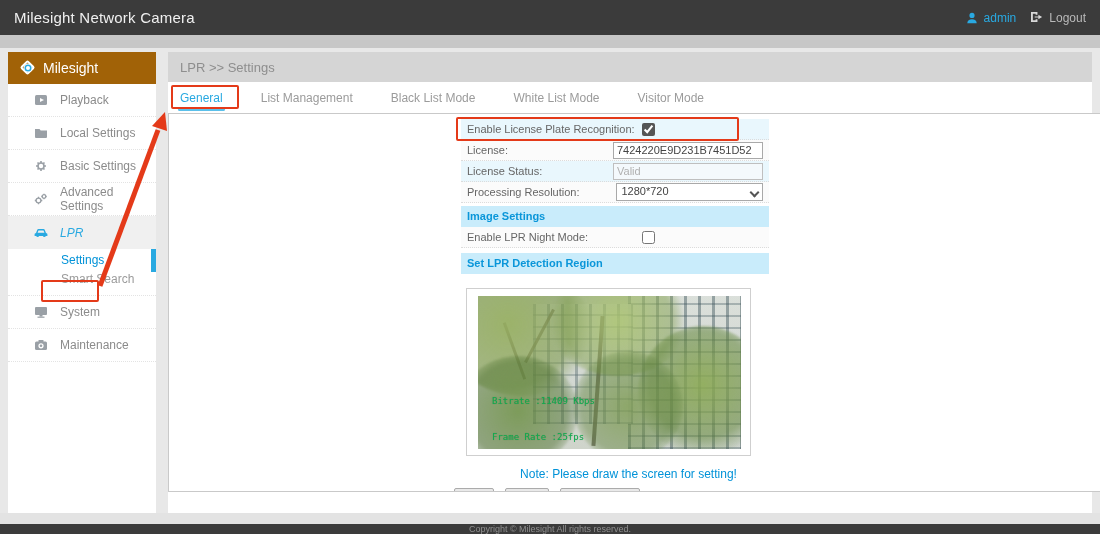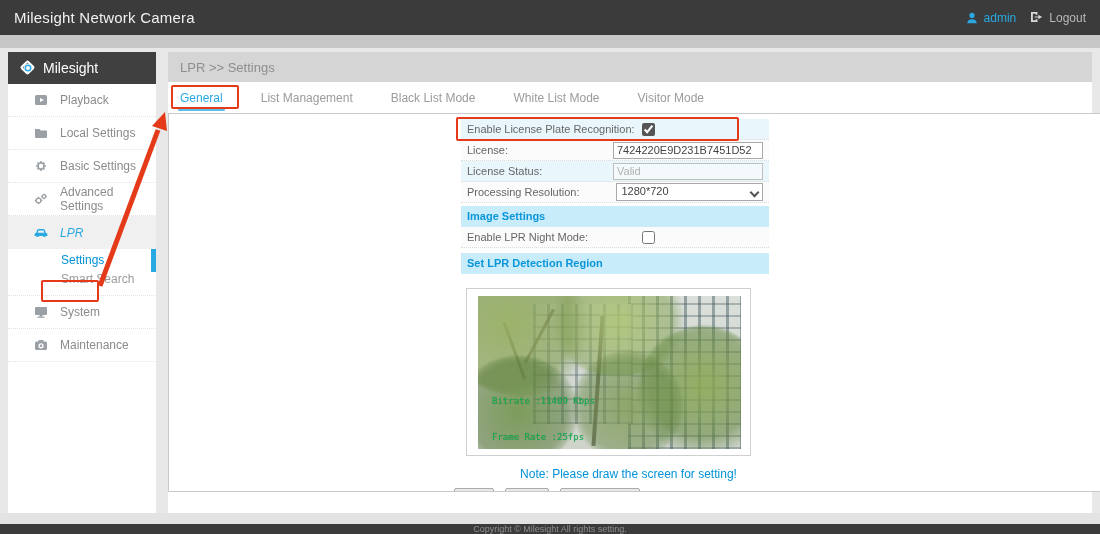--- a/index.html
+++ b/index.html
@@ -10,21 +10,21 @@
   .topbar { position:absolute; left:0; top:0; width:1100px; height:35px; background:#3b3b3b;
             display:flex; align-items:center; justify-content:space-between; padding:0 14px; }
   .topbar-title { color:#f0f0f0; font-size:15px; letter-spacing:.2px; }
   .topbar-right { display:flex; align-items:center; gap:14px; }
   .userchip { display:flex; align-items:center; gap:5px; color:#29a9e1; font-size:12px; cursor:pointer; }
   .logoutchip { display:flex; gap:5px; color:#b9b9b9; font-size:12px; cursor:pointer; }
   .substrip { position:absolute; left:0; top:35px; width:1100px; height:13px; background:#c7c7c7; }
 
   
   .sidebar { position:absolute; left:8px; top:52px; width:148px; height:461px; background:#ffffff; }
-  .brand { height:30px; background:#404040; display:flex; align-items:center; gap:7px; padding:16px 12px; }
+  .brand { height:30px; background:#a16207; display:flex; align-items:center; gap:7px; padding:16px 12px; }
   .brand-text { color:#fff; font-size:14px; }
   .logo-diamond { width:16px; height:16px; position:relative; }
   .logo-diamond .dmd { position:absolute; left:2px; top:2px; width:11px; height:11px;
         border:2px solid #fff; transform:rotate(45deg); border-radius:2px; }
   .logo-diamond .dot { position:absolute; left:6px; top:6px; width:4px; height:4px; border-radius:50%;
         background:#fff; box-shadow:0 0 0 1.5px #29a9e1, 0 0 0 2.5px #fff; }
   .nav { font-size:12px; color:#8b8b8b; }
   .nav-item { height:33px; display:flex; align-items:center; gap:12px; padding:0 0 0 26px;
               border-bottom:1px dotted #e3e3e3; cursor:pointer; }
   .nav-item .ni-label { color:#8b8b8b; }
@@ -323,21 +323,21 @@
       <div class="vs-btn down">
           <span class="tri-down"></span>
         </div>
     </div>
 
   </div>
 </div>
 
 <div class="footer-light"></div>
 <div class="footer-dark">
-  <span class="footer-text">Copyright © Milesight All rights setting.</span>
+  <span class="footer-text">Copyright © Milesight All rights reserved.</span>
 </div>
 
 <div class="anno-box anno-general"></div>
 <div class="anno-box anno-settings"></div>
 <div class="anno-box anno-row"></div>
 <svg class="anno-arrow" viewBox="0 0 110 200">
   <line x1="15" y1="186" x2="73" y2="30" stroke="#e43a19" stroke-width="5"></line>
   <polygon points="80,12 82,31 67,26" fill="#e43a19"></polygon>
 </svg>
 

